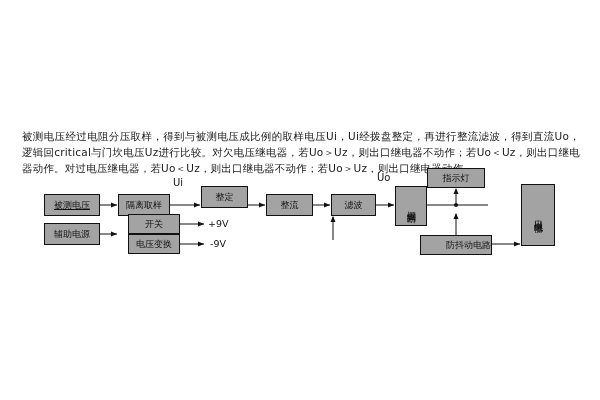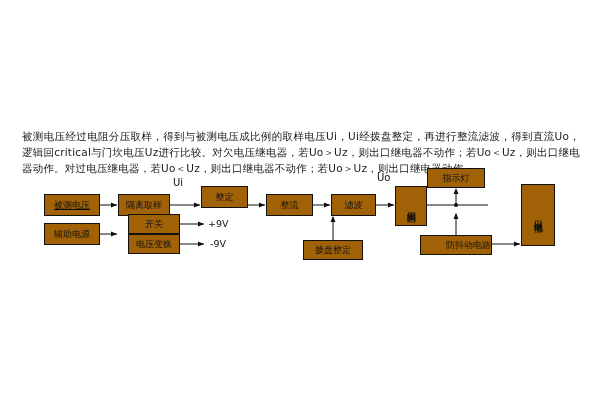--- a/index.html
+++ b/index.html
@@ -28,21 +28,21 @@
     position:absolute;
     left:22px; top:172px;
     width:556px; height:100px;
   }
   .diagram svg{position:absolute;left:0;top:0;}
 
   .box{
     position:absolute;
     box-sizing:border-box;
     border:1px solid #111;
-    background:#a16207;
+    background:#a3a3a3;
     color:#111;
     font-size:9px;
     line-height:11px;
     display:flex;
     align-items:center;
     justify-content:center;
     text-align:center;
     white-space:nowrap;
   }
   .vert{
@@ -150,23 +150,20 @@
     </div>
 
     <div class="box" style="left:106px;top:62px;width:52px;height:20px;">
       <span>电压变换</span>
     </div>
 
     <div class="plain" style="left:186px;top:46px;">+9V</div>
 
     <div class="plain" style="left:188px;top:66px;">-9V</div>
 
-    <div class="box" style="left:281px;top:68px;width:60px;height:20px;">
-      <span>拨盘整定</span>
-    </div>
 
     <div class="box" style="left:405px;top:-4px;width:58px;height:20px;">
       <span>指示灯</span>
     </div>
 
     <div class="box" style="left:398px;top:63px;width:72px;height:20px;justify-content:flex-end;">
       <span>防抖动电路</span>
     </div>
 
     <div class="lbl" style="left:151px;top:5px;">Ui</div>

